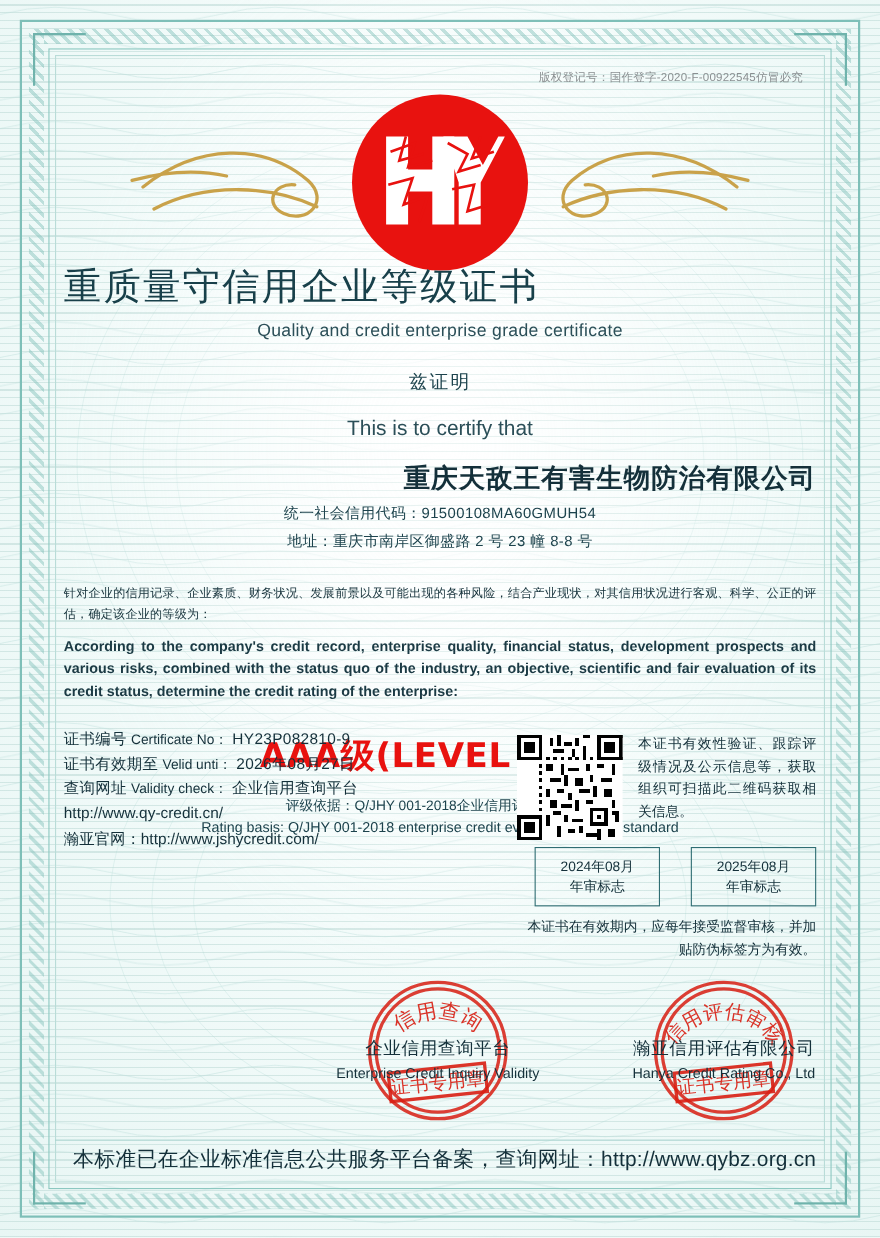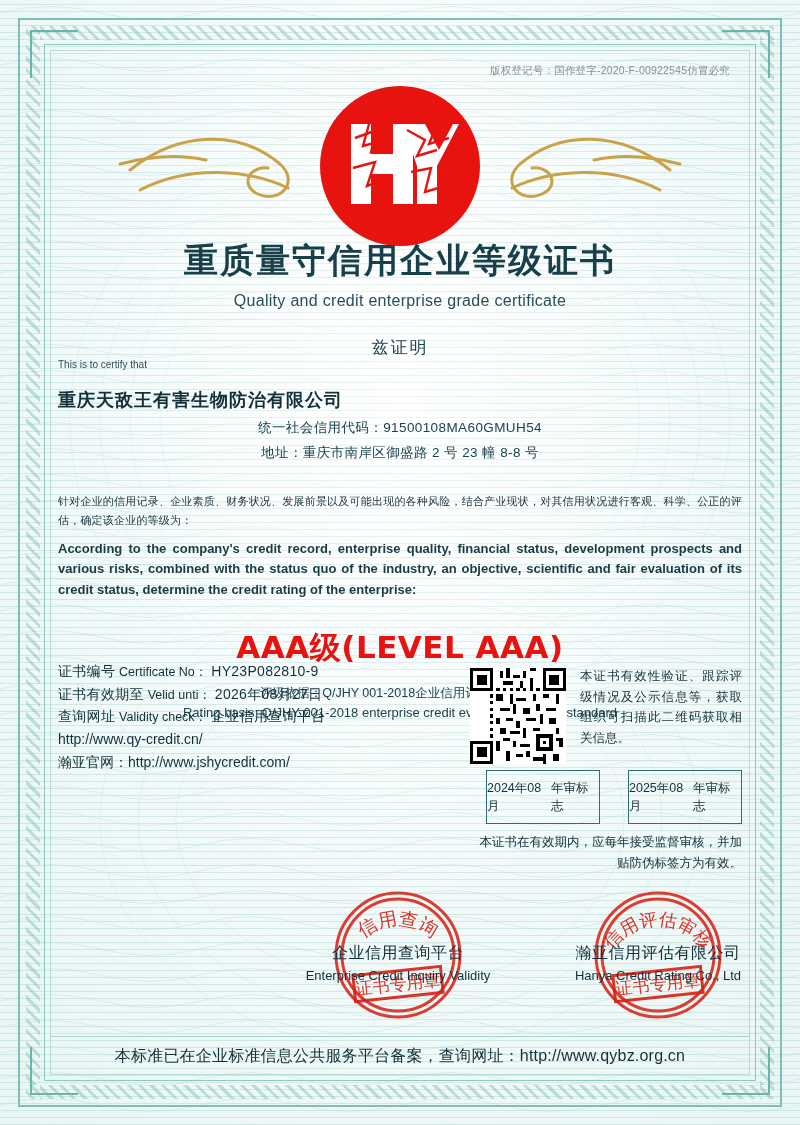--- a/index.html
+++ b/index.html
@@ -118,50 +118,50 @@
   .emblem svg { display: block; }
 
   .content {
     position: absolute;
     left: 58px;
     right: 58px;
     top: 238px;
   }
 
   .title-cn {
-    text-align: center;
+    text-align: left;
     font-size: 34px;
-    font-weight: bold;
+    font-weight: normal;
     color: #18404a;
     letter-spacing: 2px;
     font-family: "DejaVu Sans", "Liberation Sans", sans-serif;
   }
   .title-en {
     text-align: center;
     font-size: 16px;
     color: #2b4f58;
     margin-top: 8px;
     letter-spacing: .3px;
   }
   .certify-cn {
     text-align: center;
     font-size: 17px;
     color: #1d434d;
     margin-top: 26px;
     letter-spacing: 2px;
   }
   .certify-en {
-    text-align: left;
-    font-size: 10px;
+    text-align: center;
+    font-size: 19px;
     color: #2b4f58;
-    margin-top: 0;
+    margin-top: 20px;
   }
   .company {
-    text-align: left;
-    font-size: 18px;
+    text-align: right;
+    font-size: 24px;
     font-weight: bold;
     color: #14303a;
     margin-top: 18px;
     letter-spacing: 1px;
     font-family: Liberation Sans, sans-serif;
   }
   .reg-line, .addr-line {
     text-align: center;
     font-size: 13.5px;
     color: #1d434d;
@@ -253,21 +253,21 @@
     top: 770px;
     width: 272px;
     display: flex;
     gap: 12px;
   }
   .stamp-box {
     flex: 1;
     border: 1px solid #2f6d73;
     height: 52px;
     display: flex;
-    flex-direction: row;
+    flex-direction: column;
     align-items: center;
     justify-content: center;
     font-size: 12.5px;
     color: #14303a;
     line-height: 1.45;
     margin-left: 16px;
   }
   .annual-note {
     position: absolute;
     left: 470px;
@@ -315,22 +315,22 @@
     font-size: 13px;
     color: #14303a;
     top: 62px;
   }
 
   .footer {
     position: absolute;
     left: 58px;
     right: 58px;
     bottom: 58px;
-    text-align: center;
-    font-size: 16px;
+    text-align: right;
+    font-size: 19px;
     color: #14303a;
     letter-spacing: .2px;
   }
   .footer-rule {
     position: absolute;
     left: 50px;
     right: 50px;
     bottom: 88px;
     border-top: 1px solid #a9d3cf;
   }

